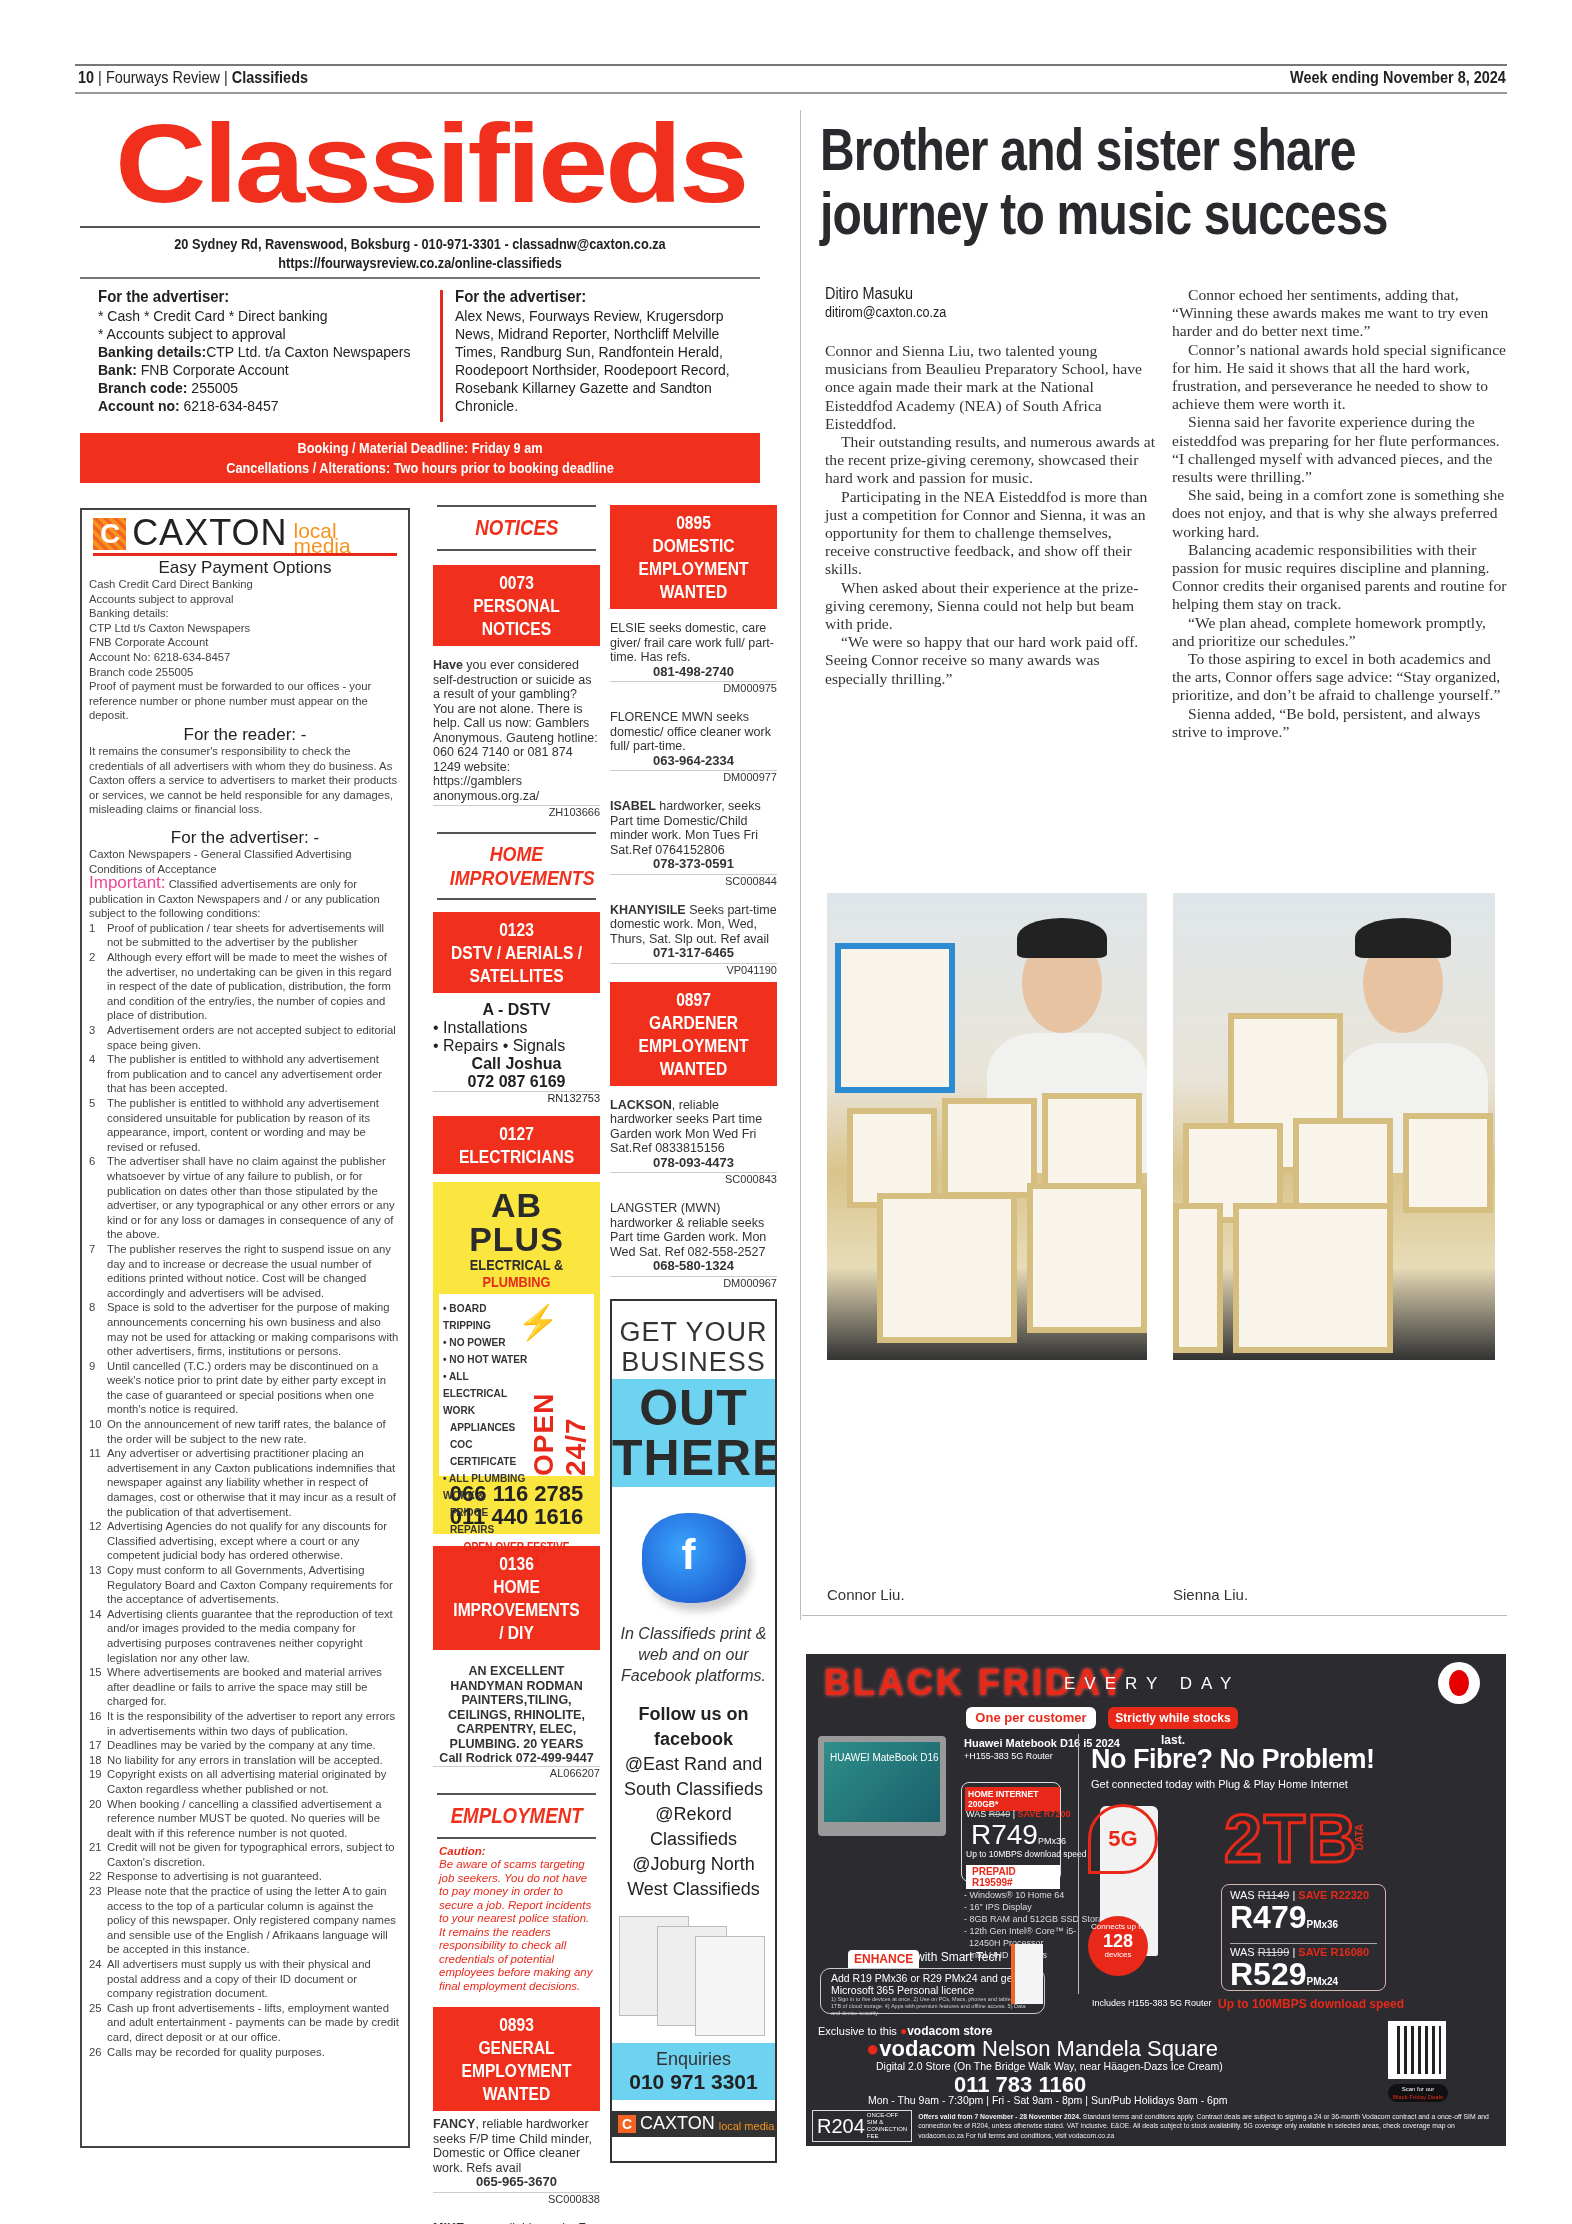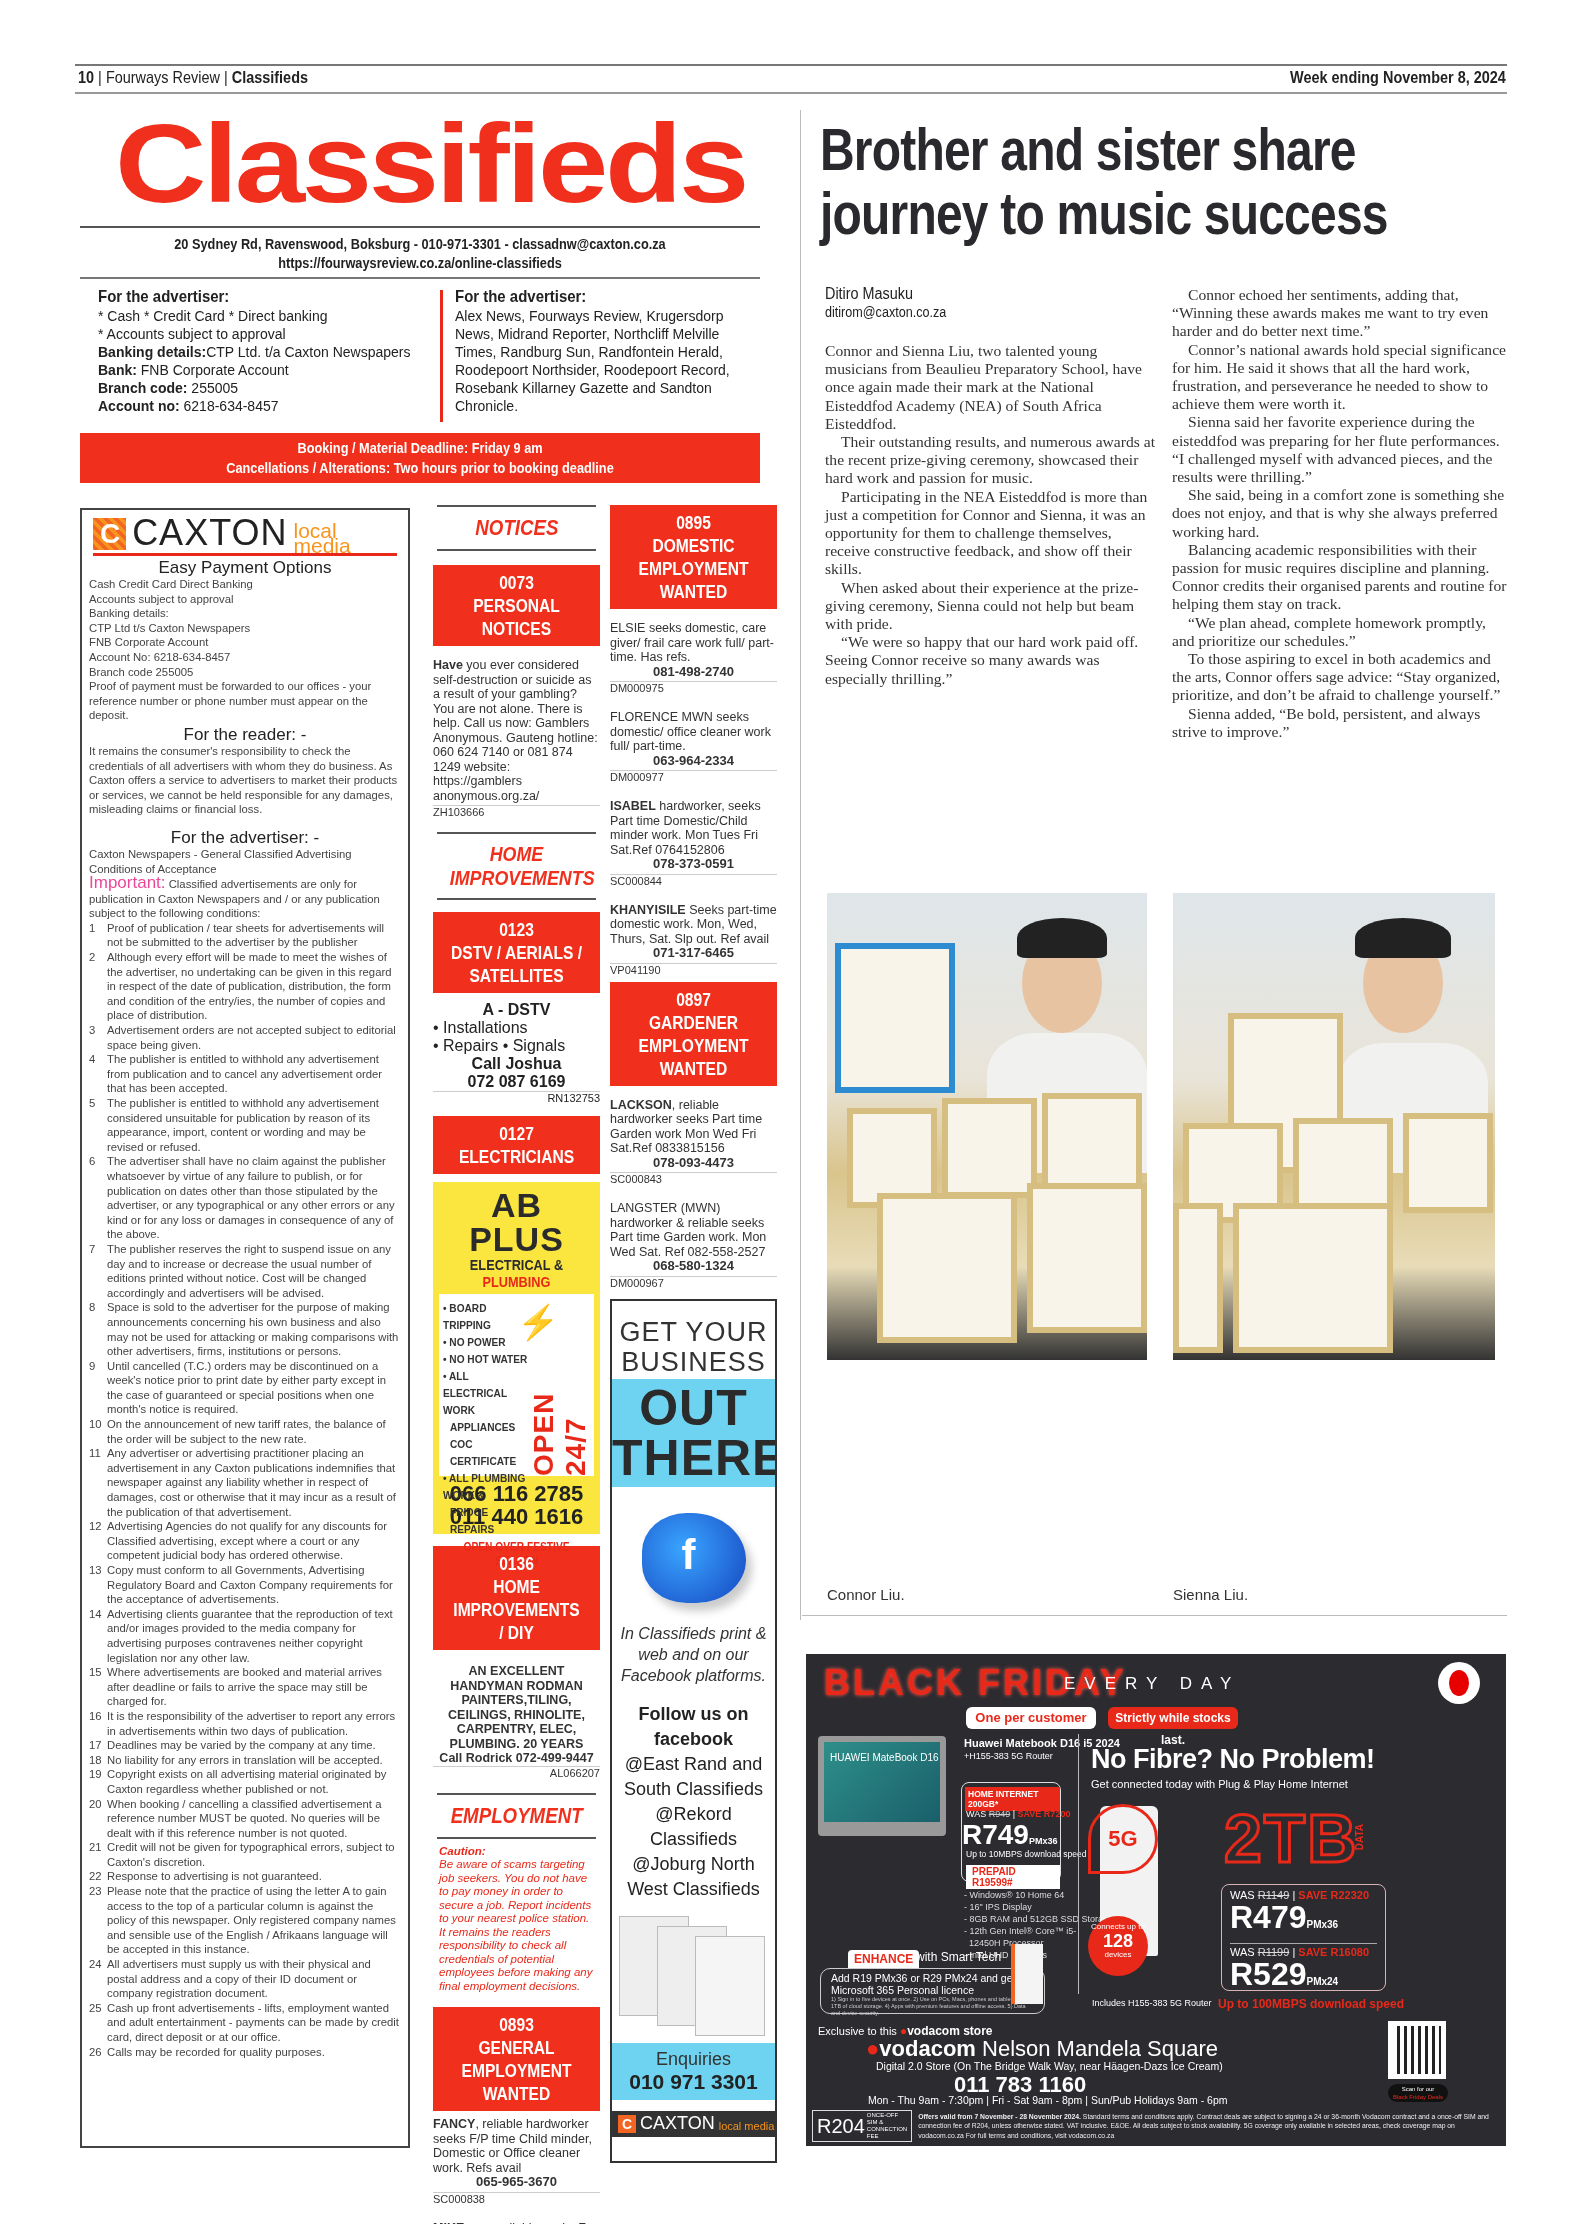--- a/index.html
+++ b/index.html
@@ -35,21 +35,21 @@
 .cbox li .n{width:18px;flex:none}
 
 .colA{left:433px;top:505px;width:167px}
 .colB{left:610px;top:505px;width:167px}
 .sechead{border-top:2px solid #555;border-bottom:2px solid #555;margin:0 4px;padding:8px 0 8px;text-align:center;color:#f0301c;font-size:22px;font-weight:bold;font-style:italic;line-height:26px;transform-origin:center}
 .sechead span{display:inline-block;transform:scaleX(.85)}
 .catbox{background:#f0301c;color:#fff;text-align:center;font-weight:bold;font-size:19px;line-height:23px;padding:6px 2px}
 .catbox div{transform:scaleX(.82)}
 .ad{font-size:12.5px;line-height:14.5px;color:#333;padding:6px 0 0}
 .ad .ph{text-align:center;font-weight:bold;font-size:13px}
-.ad .ref{text-align:left;font-size:11px;border-top:1px solid #ccc;margin-top:2px;padding-top:0;line-height:12px}
+.ad .ref{text-align:right;font-size:11px;border-top:1px solid #ccc;margin-top:2px;padding-top:0;line-height:12px}
 .dstv{text-align:center;font-size:16px;line-height:18px;color:#222;padding:8px 0 0}
 .dstv .l{text-align:left}
 .abplus{background:#fbe640;padding:6px 6px;margin-top:8px}
 .abplus .t1{font-size:34px;font-weight:900;color:#2b2b2b;text-align:center;line-height:34px;letter-spacing:1px}
 .abplus .t2{font-size:15px;font-weight:bold;color:#2b2b2b;text-align:center;transform:scaleX(.85)}
 .abplus .t2 span{color:#e8291a}
 .abplus .inner{background:#fff;margin-top:4px;padding:6px 4px;position:relative;height:182px}
 .abplus ul{list-style:none;font-size:11.5px;font-weight:bold;line-height:17px;color:#333;width:100px;transform:scaleX(.88);transform-origin:left}
 .abplus .open{position:absolute;right:2px;top:40px;writing-mode:vertical-rl;transform:rotate(180deg);color:#e8291a;font-weight:900;font-size:28px;letter-spacing:1px}
 .abplus .bolt{position:absolute;right:34px;top:8px;color:#e8291a;font-size:34px}
@@ -100,21 +100,21 @@
 .voda .pill1{position:absolute;left:160px;top:53px;width:130px;height:22px;background:#fff;color:#e8291a;border-radius:6px;font-weight:bold;font-size:13px;text-align:center;line-height:22px}
 .voda .pill2{position:absolute;left:302px;top:53px;width:130px;height:22px;background:#e8291a;color:#fff;border-radius:6px;font-weight:bold;font-size:12px;text-align:center;line-height:22px}
 .voda .laptop{position:absolute;left:12px;top:82px;width:128px;height:100px;background:linear-gradient(135deg,#2e8f8a,#1a5f6a);border:6px solid #999;border-bottom-width:14px;border-radius:4px}
 .voda .laptop span{position:absolute;left:6px;top:10px;font-size:10px;line-height:12px}
 .voda .prod{position:absolute;left:158px;top:83px;font-size:11px;line-height:13px;font-weight:bold}
 .voda .pbox{position:absolute;left:155px;top:128px;width:100px;height:100px;border:1px solid #ddd;border-radius:8px}
 .voda .hi{position:absolute;left:3px;top:4px;background:#e8291a;font-size:8.5px;font-weight:bold;padding:2px 3px}
 .voda .was{position:absolute;left:4px;top:26px;font-size:9px;white-space:nowrap}
 .voda .was s{color:#ccc}
 .voda .was b{color:#e8291a}
-.voda .price{position:absolute;left:0;top:38px;font-size:28px;font-weight:bold;line-height:28px}
+.voda .price{position:absolute;left:9px;top:38px;font-size:28px;font-weight:normal;line-height:28px}
 .voda .price small{font-size:9px}
 .voda .speed{position:absolute;left:4px;top:66px;font-size:8.5px;white-space:nowrap}
 .voda .prepaid{position:absolute;left:4px;top:82px;background:#fff;color:#e8291a;font-size:10px;font-weight:bold;padding:1px 6px}
 .voda .spec{position:absolute;left:158px;top:235px;font-size:9px;line-height:12px;color:#ddd}
 .voda .mid{position:absolute;left:272px;top:80px;width:1px;height:260px;background:#bbb}
 .voda .nf{position:absolute;left:285px;top:90px;font-size:27px;font-weight:bold;white-space:nowrap;letter-spacing:-0.5px}
 .voda .gc{position:absolute;left:285px;top:124px;font-size:11px;white-space:nowrap}
 .voda .router{position:absolute;left:294px;top:152px;width:58px;height:150px;background:#f2f2f2;border-radius:6px 6px 2px 2px}
 .voda .ring{position:absolute;left:282px;top:150px;width:70px;height:70px;border:3px solid #e8291a;border-radius:50% 50% 50% 0;color:#e8291a;font-size:22px;font-weight:bold;text-align:center;line-height:64px}
 .voda .conn{position:absolute;left:282px;top:262px;width:60px;height:60px;border-radius:50%;background:#e8291a;font-size:8px;text-align:center;padding-top:6px;line-height:10px}

